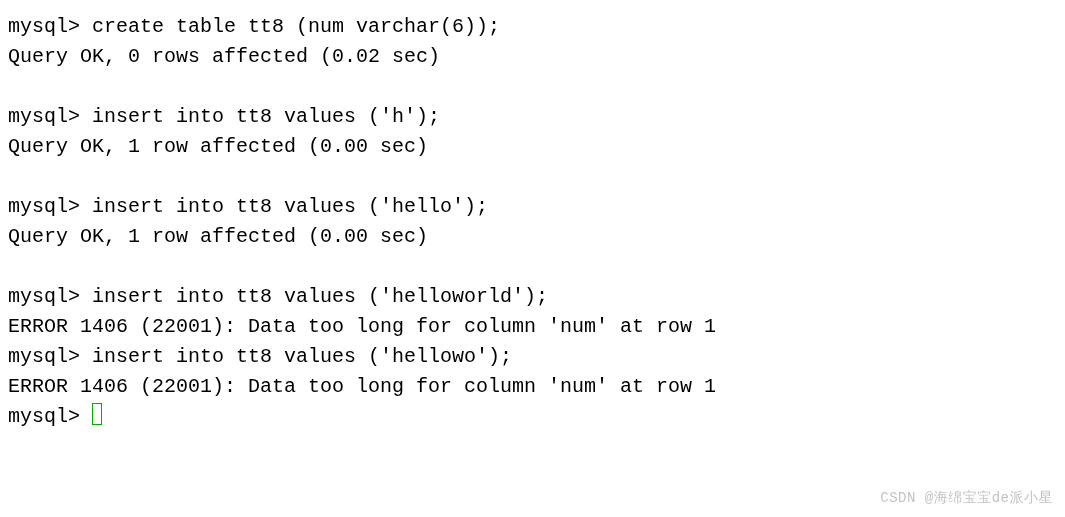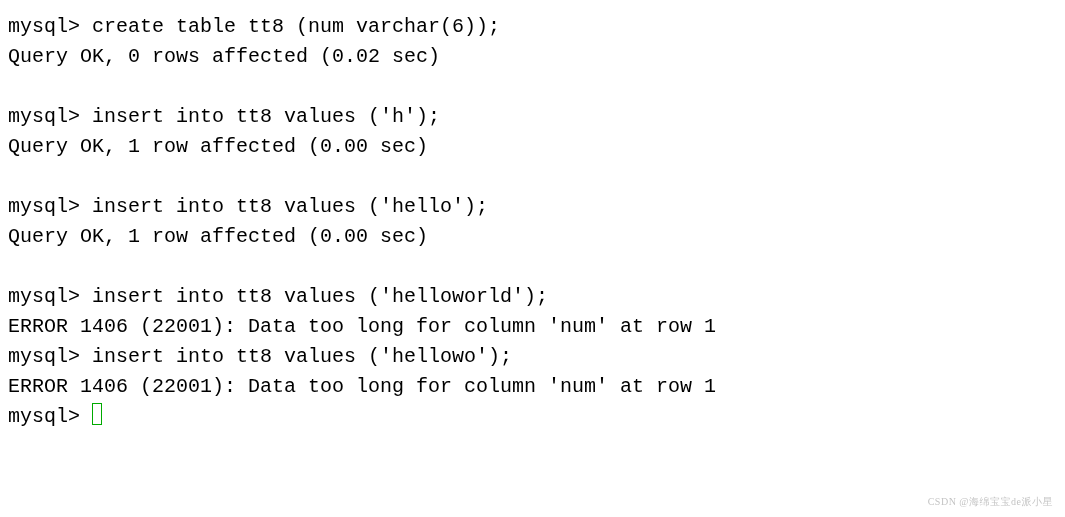--- a/index.html
+++ b/index.html
@@ -31,22 +31,22 @@
       width: 10px;
       height: 22px;
       border: 1px solid #00aa00;
       vertical-align: text-bottom;
       margin-bottom: 3px;
     }
     .watermark {
       position: absolute;
       bottom: 8px;
       right: 12px;
-      font-family: Liberation Serif, serif;
-      font-size: 10px;
+      font-family: Liberation Mono, monospace;
+      font-size: 14px;
       color: rgba(120, 120, 120, 0.45);
       letter-spacing: 0.5px;
     }
   </style>
 </head>
 <body>
 
 <div class="terminal" id="term"><span class="line"><span>mysql&gt; </span><span>create table tt8 (num varchar(6));</span></span><span class="line"><span>Query OK, 0 rows affected (0.02 sec)</span></span><span class="line"> </span><span class="line"><span>mysql&gt; </span><span>insert into tt8 values ('h');</span></span><span class="line"><span>Query OK, 1 row affected (0.00 sec)</span></span><span class="line"> </span><span class="line"><span>mysql&gt; </span><span>insert into tt8 values ('hello');</span></span><span class="line"><span>Query OK, 1 row affected (0.00 sec)</span></span><span class="line"> </span><span class="line"><span>mysql&gt; </span><span>insert into tt8 values ('helloworld');</span></span><span class="line"><span>ERROR 1406 (22001): Data too long for column 'num' at row 1</span></span><span class="line"><span>mysql&gt; </span><span>insert into tt8 values ('hellowo');</span></span><span class="line"><span>ERROR 1406 (22001): Data too long for column 'num' at row 1</span></span><span class="line"><span>mysql&gt; </span><span class="cursor"></span></span></div>
 
 <div class="watermark">CSDN @海绵宝宝de派小星</div>

